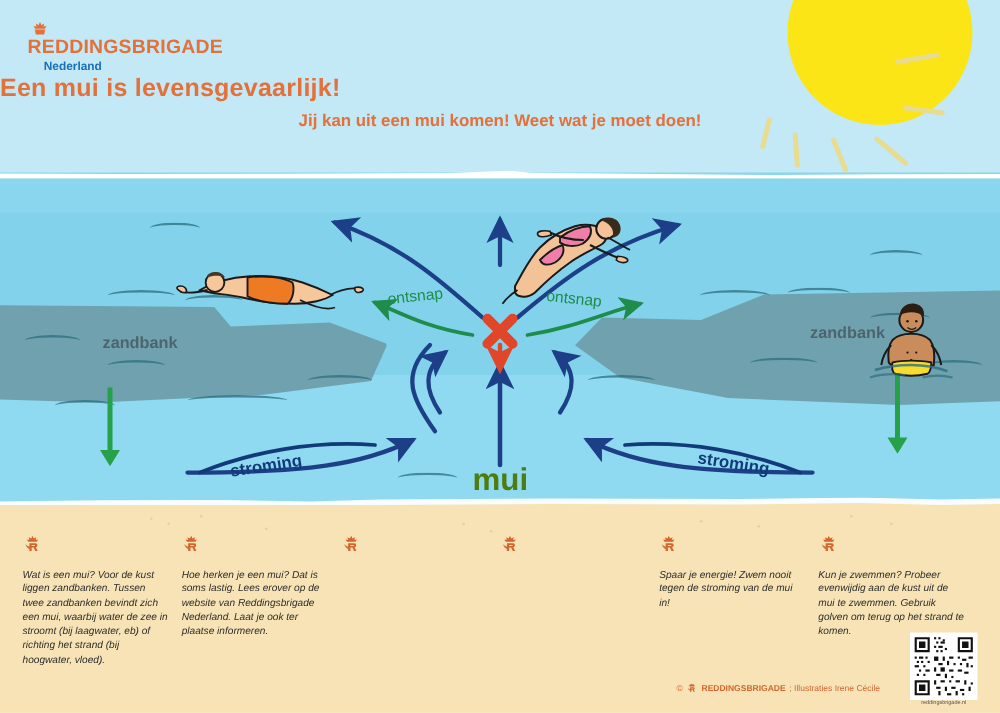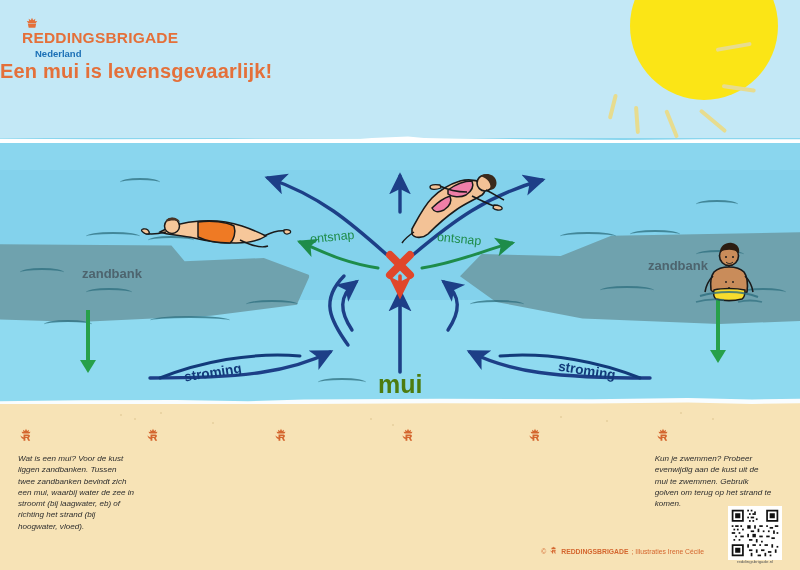--- a/index.html
+++ b/index.html
@@ -256,20 +256,21 @@
   <div class="logo">
     <svg class="logo-mark" viewBox="0 0 24 24">
       <path d="M12,2 L13.4,5 L16,3.4 L15.4,6.3 L18.3,6 L16.6,8.4 L7.4,8.4 L5.7,6 L8.6,6.3 L8,3.4 L10.6,5 Z" fill="#e4703a"></path>
       <path d="M7,9 L17,9 L16,14 L8,14 Z" fill="#e4703a"></path>
     </svg>
     <div class="logo-word">REDDINGSBRIGADE</div>
     <div class="logo-sub">Nederland</div>
   </div>
 
   <div class="title">Een mui is levensgevaarlijk!</div>
+  <div class="subtitle">Jij kan uit een mui komen! Weet wat je moet doen!</div>
 
   <div class="zandbank-lbl" style="left:82px;top:266px;">zandbank</div>
   <div class="zandbank-lbl" style="left:648px;top:258px;">zandbank</div>
 
   <div class="stroming-lbl" style="left:184px;top:365px;transform:rotate(-9deg);">stroming</div>
   <div class="stroming-lbl" style="left:558px;top:363px;transform:rotate(9deg);">stroming</div>
 
   <div class="ontsnap-lbl" style="left:310px;top:230px;transform:rotate(-6deg);">ontsnap</div>
   <div class="ontsnap-lbl" style="left:437px;top:232px;transform:rotate(6deg);">ontsnap</div>
 
@@ -283,41 +284,43 @@
         <path d="M3.5,11 C5.2,13.2 7,14.2 9,14.4 L9,17 C6,16.6 4,14.3 3.5,11 Z" fill="#d4662e"></path>
       </svg>
       <div class="card-text">Wat is een mui? Voor de kust liggen zandbanken. Tussen twee zandbanken bevindt zich een mui, waarbij water de zee in stroomt (bij laagwater, eb) of richting het strand (bij hoogwater, vloed).</div>
     </div>
     <div class="card">
       <svg class="card-icon" viewBox="0 0 24 26">
         <path d="M12,1 L13.6,4.4 L16.6,2.6 L15.9,6 L19,5.6 L17.2,8.4 L6.8,8.4 L5,5.6 L8.1,6 L7.4,2.6 L10.4,4.4 Z" fill="#d4662e"></path>
         <path d="M8.2,10 L15.8,10 C17.3,10 18,11.1 18,12.4 C18,13.7 17.2,14.6 16,14.9 L18.4,19.5 L15.4,19.5 L13.4,15.3 L11,15.3 L11,19.5 L8.2,19.5 Z M11,12.2 L11,13.4 L14.4,13.4 C15,13.4 15.2,13.1 15.2,12.8 C15.2,12.4 15,12.2 14.4,12.2 Z" fill="#d4662e"></path>
         <path d="M3.5,11 C5.2,13.2 7,14.2 9,14.4 L9,17 C6,16.6 4,14.3 3.5,11 Z" fill="#d4662e"></path>
       </svg>
-    </div>
-    <div class="card">
-      <svg class="card-icon" viewBox="0 0 24 26">
-        <path d="M12,1 L13.6,4.4 L16.6,2.6 L15.9,6 L19,5.6 L17.2,8.4 L6.8,8.4 L5,5.6 L8.1,6 L7.4,2.6 L10.4,4.4 Z" fill="#d4662e"></path>
-        <path d="M8.2,10 L15.8,10 C17.3,10 18,11.1 18,12.4 C18,13.7 17.2,14.6 16,14.9 L18.4,19.5 L15.4,19.5 L13.4,15.3 L11,15.3 L11,19.5 L8.2,19.5 Z M11,12.2 L11,13.4 L14.4,13.4 C15,13.4 15.2,13.1 15.2,12.8 C15.2,12.4 15,12.2 14.4,12.2 Z" fill="#d4662e"></path>
-        <path d="M3.5,11 C5.2,13.2 7,14.2 9,14.4 L9,17 C6,16.6 4,14.3 3.5,11 Z" fill="#d4662e"></path>
-      </svg>
-    </div>
-    <div class="card">
-      <svg class="card-icon" viewBox="0 0 24 26">
-        <path d="M12,1 L13.6,4.4 L16.6,2.6 L15.9,6 L19,5.6 L17.2,8.4 L6.8,8.4 L5,5.6 L8.1,6 L7.4,2.6 L10.4,4.4 Z" fill="#d4662e"></path>
-        <path d="M8.2,10 L15.8,10 C17.3,10 18,11.1 18,12.4 C18,13.7 17.2,14.6 16,14.9 L18.4,19.5 L15.4,19.5 L13.4,15.3 L11,15.3 L11,19.5 L8.2,19.5 Z M11,12.2 L11,13.4 L14.4,13.4 C15,13.4 15.2,13.1 15.2,12.8 C15.2,12.4 15,12.2 14.4,12.2 Z" fill="#d4662e"></path>
-        <path d="M3.5,11 C5.2,13.2 7,14.2 9,14.4 L9,17 C6,16.6 4,14.3 3.5,11 Z" fill="#d4662e"></path>
-      </svg>
-    </div>
-    <div class="card">
-      <svg class="card-icon" viewBox="0 0 24 26">
-        <path d="M12,1 L13.6,4.4 L16.6,2.6 L15.9,6 L19,5.6 L17.2,8.4 L6.8,8.4 L5,5.6 L8.1,6 L7.4,2.6 L10.4,4.4 Z" fill="#d4662e"></path>
-        <path d="M8.2,10 L15.8,10 C17.3,10 18,11.1 18,12.4 C18,13.7 17.2,14.6 16,14.9 L18.4,19.5 L15.4,19.5 L13.4,15.3 L11,15.3 L11,19.5 L8.2,19.5 Z M11,12.2 L11,13.4 L14.4,13.4 C15,13.4 15.2,13.1 15.2,12.8 C15.2,12.4 15,12.2 14.4,12.2 Z" fill="#d4662e"></path>
-        <path d="M3.5,11 C5.2,13.2 7,14.2 9,14.4 L9,17 C6,16.6 4,14.3 3.5,11 Z" fill="#d4662e"></path>
-      </svg>
+      <div class="card-text">Hoe herken je een mui? Dat is soms lastig. Lees erover op de website van Reddingsbrigade Nederland. Laat je ook ter plaatse informeren.</div>
+    </div>
+    <div class="card">
+      <svg class="card-icon" viewBox="0 0 24 26">
+        <path d="M12,1 L13.6,4.4 L16.6,2.6 L15.9,6 L19,5.6 L17.2,8.4 L6.8,8.4 L5,5.6 L8.1,6 L7.4,2.6 L10.4,4.4 Z" fill="#d4662e"></path>
+        <path d="M8.2,10 L15.8,10 C17.3,10 18,11.1 18,12.4 C18,13.7 17.2,14.6 16,14.9 L18.4,19.5 L15.4,19.5 L13.4,15.3 L11,15.3 L11,19.5 L8.2,19.5 Z M11,12.2 L11,13.4 L14.4,13.4 C15,13.4 15.2,13.1 15.2,12.8 C15.2,12.4 15,12.2 14.4,12.2 Z" fill="#d4662e"></path>
+        <path d="M3.5,11 C5.2,13.2 7,14.2 9,14.4 L9,17 C6,16.6 4,14.3 3.5,11 Z" fill="#d4662e"></path>
+      </svg>
+    </div>
+    <div class="card">
+      <svg class="card-icon" viewBox="0 0 24 26">
+        <path d="M12,1 L13.6,4.4 L16.6,2.6 L15.9,6 L19,5.6 L17.2,8.4 L6.8,8.4 L5,5.6 L8.1,6 L7.4,2.6 L10.4,4.4 Z" fill="#d4662e"></path>
+        <path d="M8.2,10 L15.8,10 C17.3,10 18,11.1 18,12.4 C18,13.7 17.2,14.6 16,14.9 L18.4,19.5 L15.4,19.5 L13.4,15.3 L11,15.3 L11,19.5 L8.2,19.5 Z M11,12.2 L11,13.4 L14.4,13.4 C15,13.4 15.2,13.1 15.2,12.8 C15.2,12.4 15,12.2 14.4,12.2 Z" fill="#d4662e"></path>
+        <path d="M3.5,11 C5.2,13.2 7,14.2 9,14.4 L9,17 C6,16.6 4,14.3 3.5,11 Z" fill="#d4662e"></path>
+      </svg>
+    </div>
+    <div class="card">
+      <svg class="card-icon" viewBox="0 0 24 26">
+        <path d="M12,1 L13.6,4.4 L16.6,2.6 L15.9,6 L19,5.6 L17.2,8.4 L6.8,8.4 L5,5.6 L8.1,6 L7.4,2.6 L10.4,4.4 Z" fill="#d4662e"></path>
+        <path d="M8.2,10 L15.8,10 C17.3,10 18,11.1 18,12.4 C18,13.7 17.2,14.6 16,14.9 L18.4,19.5 L15.4,19.5 L13.4,15.3 L11,15.3 L11,19.5 L8.2,19.5 Z M11,12.2 L11,13.4 L14.4,13.4 C15,13.4 15.2,13.1 15.2,12.8 C15.2,12.4 15,12.2 14.4,12.2 Z" fill="#d4662e"></path>
+        <path d="M3.5,11 C5.2,13.2 7,14.2 9,14.4 L9,17 C6,16.6 4,14.3 3.5,11 Z" fill="#d4662e"></path>
+      </svg>
+      <div class="card-text">Spaar je energie! Zwem nooit tegen de stroming van de mui in!</div>
     </div>
     <div class="card">
       <svg class="card-icon" viewBox="0 0 24 26">
         <path d="M12,1 L13.6,4.4 L16.6,2.6 L15.9,6 L19,5.6 L17.2,8.4 L6.8,8.4 L5,5.6 L8.1,6 L7.4,2.6 L10.4,4.4 Z" fill="#d4662e"></path>
         <path d="M8.2,10 L15.8,10 C17.3,10 18,11.1 18,12.4 C18,13.7 17.2,14.6 16,14.9 L18.4,19.5 L15.4,19.5 L13.4,15.3 L11,15.3 L11,19.5 L8.2,19.5 Z M11,12.2 L11,13.4 L14.4,13.4 C15,13.4 15.2,13.1 15.2,12.8 C15.2,12.4 15,12.2 14.4,12.2 Z" fill="#d4662e"></path>
         <path d="M3.5,11 C5.2,13.2 7,14.2 9,14.4 L9,17 C6,16.6 4,14.3 3.5,11 Z" fill="#d4662e"></path>
       </svg>
       <div class="card-text">Kun je zwemmen? Probeer evenwijdig aan de kust uit de mui te zwemmen. Gebruik golven om terug op het strand te komen.</div>
     </div>
   </div>

